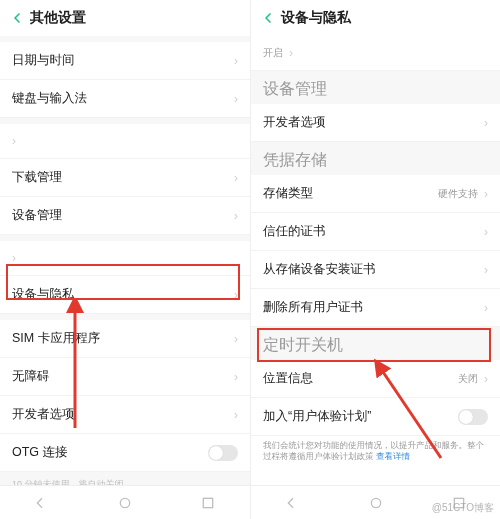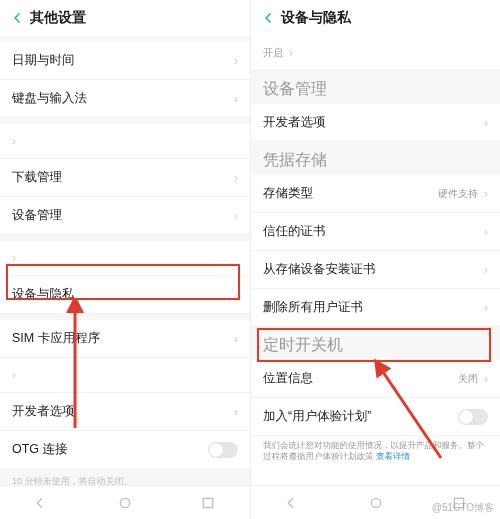--- a/index.html
+++ b/index.html
@@ -161,20 +161,21 @@
         <div class="row">
           <span class="row-label">设备与隐私</span>
           <span class="chev">›</span>
         </div>
         <div class="gap"></div>
         <div class="row">
           <span class="row-label">SIM 卡应用程序</span>
           <span class="chev">›</span>
         </div>
         <div class="row">
+          <span class="row-label">无障碍</span>
           <span class="chev">›</span>
         </div>
         <div class="row">
           <span class="row-label">开发者选项</span>
           <span class="chev">›</span>
         </div>
         <div class="row">
           <span class="row-label">OTG 连接</span>
           <div class="toggle"></div>
         </div>

